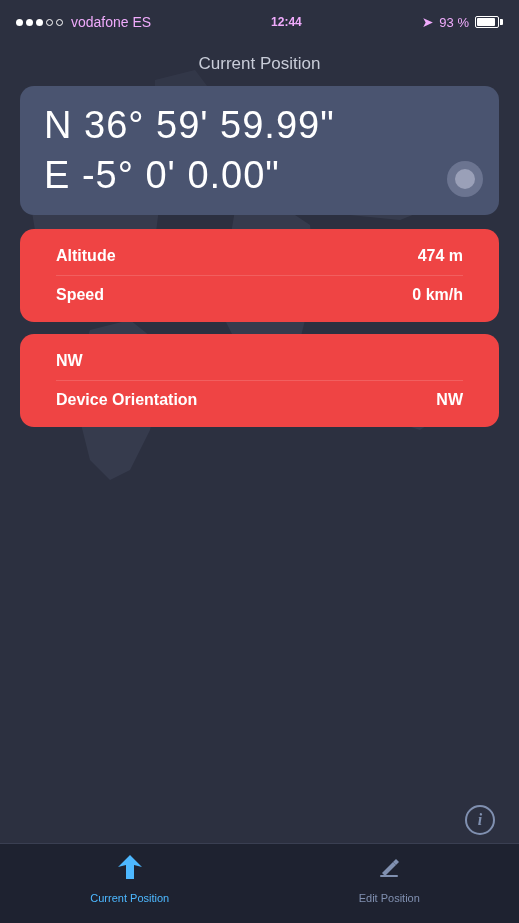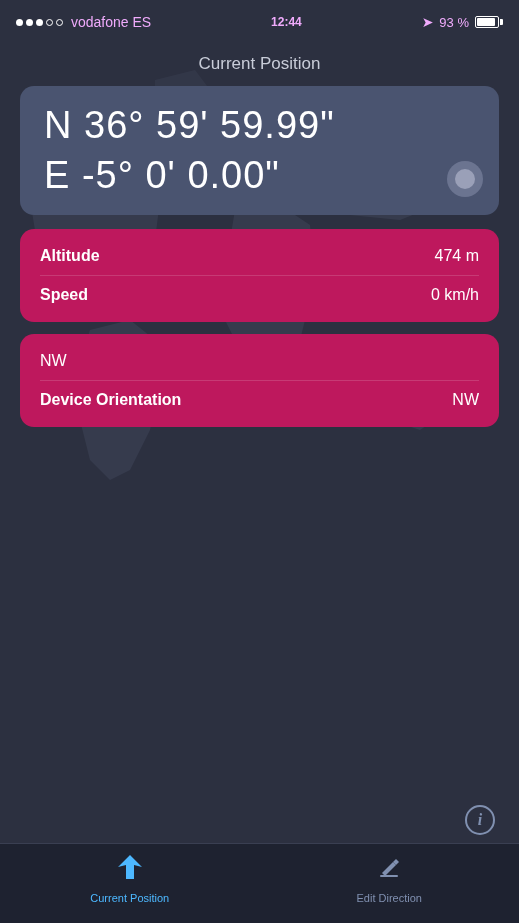--- a/index.html
+++ b/index.html
@@ -160,42 +160,42 @@
 
     .toggle-inner {
       width: 20px;
       height: 20px;
       background: #9aa0b8;
       border-radius: 50%;
     }
 
     
     .stats-card {
-      background: #be185d;
+      background: #ef4444;
       border-radius: 14px;
-      padding: 14px 20px;
+      padding: 14px 36px;
       margin-bottom: 12px;
     }
 
     .stat-row {
       display: flex;
       justify-content: space-between;
       align-items: center;
       padding: 4px 0;
     }
 
     .stat-label {
       font-size: 16px;
       font-weight: 700;
       color: #fff;
     }
 
     .stat-value {
       font-size: 16px;
-      font-weight: 400;
+      font-weight: 700;
       color: #fff;
     }
 
     .stat-divider {
       height: 1px;
       background: rgba(255,255,255,0.15);
       margin: 6px 0;
     }
 
     
@@ -363,17 +363,17 @@
 
 
   <div class="tab-item">
     <span class="tab-icon">
       <svg width="28" height="28" viewBox="0 0 28 28" fill="#8090b0" xmlns="http://www.w3.org/2000/svg">
         <rect x="5" y="22" width="18" height="2" rx="1" fill="#8090b0"></rect>
         <path d="M7 20 L18 9 L21 12 L10 23 Z" fill="#8090b0"></path>
         <path d="M18 9 L21 6 L24 9 L21 12 Z" fill="#8090b0"></path>
       </svg>
     </span>
-    <span class="tab-label">Edit Direction</span>
+    <span class="tab-label">Edit Position</span>
   </div>
 
 
 </div>
 
 </body></html>

